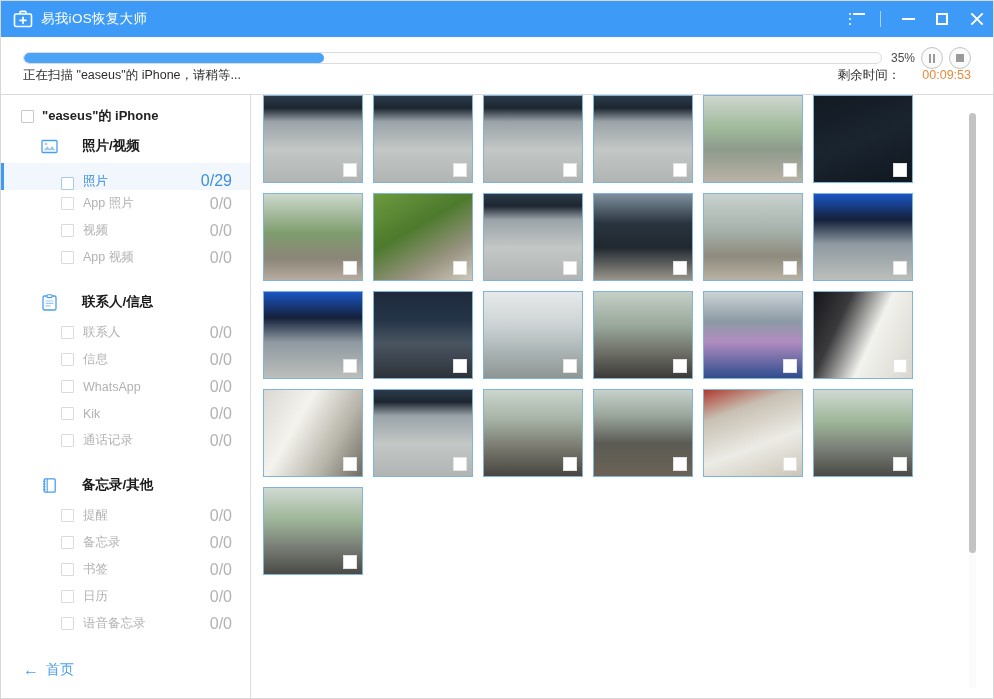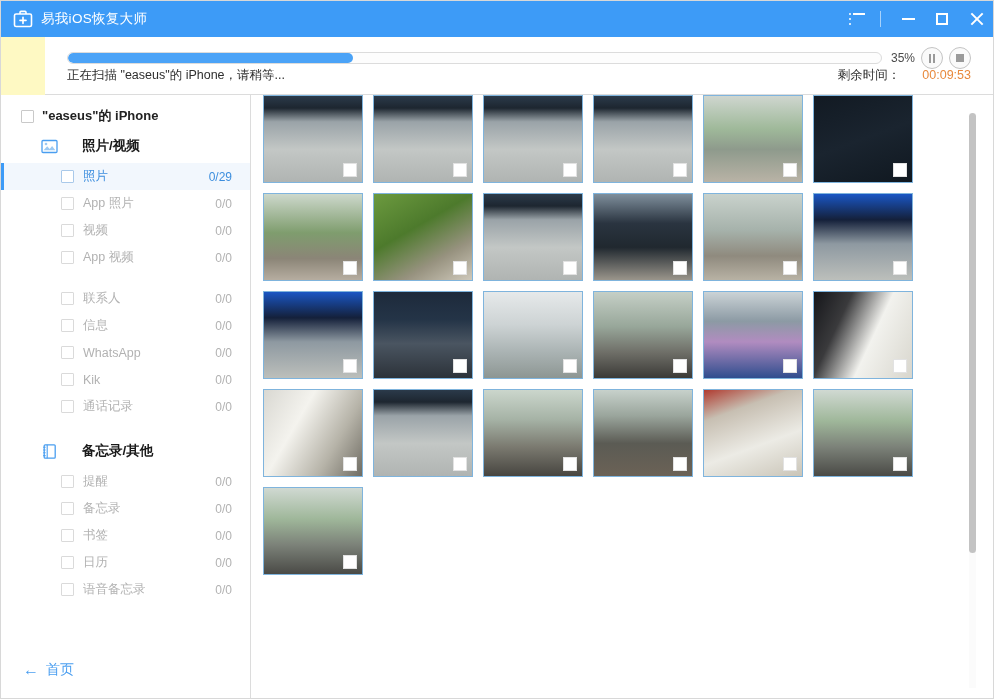--- a/index.html
+++ b/index.html
@@ -3,21 +3,21 @@
 <meta charset="utf-8">
 <style>
   * { box-sizing: border-box; margin: 0; padding: 0; }
   html, body {
     width: 994px; height: 699px;
     font-family: "Liberation Sans", "DejaVu Sans", sans-serif;
     background: #ffffff; overflow: hidden;
   }
   .app {
     position: relative; width: 994px; height: 699px;
-    background: #fef9c3; border: 1px solid #d8d8d8;
+    background: #000000; border: 1px solid #d8d8d8;
     display: flex; flex-direction: column;
   }
 
   
   .titlebar {
     height: 36px; background: #3d9bf7; flex: 0 0 36px;
     display: flex; align-items: center; padding: 0 0 0 12px;
     color: #fff; user-select: none;
   }
   .titlebar .app-icon { width: 20px; height: 20px; margin-right: 8px; flex: 0 0 20px; }
@@ -46,21 +46,21 @@
   .win-close { position: relative; width: 14px; height: 14px; }
   .win-close::before, .win-close::after {
     content: ""; position: absolute; left: 0; top: 6px; width: 16px; height: 2px; background: #fff;
   }
   .win-close::before { transform: rotate(45deg); }
   .win-close::after  { transform: rotate(-45deg); }
 
   
   .progress-strip {
     flex: 0 0 58px; background: #fff; border-bottom: 1px solid #dcdcdc;
-    position: relative; padding: 15px; margin-left: 44px;
+    position: relative; padding: 15px;
   }
   .progress-row {
     position: absolute; left: 22px; right: 22px; top: 10px;
     display: flex; align-items: center;
   }
   .progress-track {
     flex: 1 1 auto; height: 12px; background: #fdfdfd;
     border: 1px solid #dcdcdc; border-radius: 7px; overflow: hidden;
   }
   .progress-fill {
@@ -111,22 +111,22 @@
   .group {
     display: flex; align-items: center; height: 34px; padding-left: 40px; gap: 24px;
   }
   .group .label { font-size: 13.5px; color: #1a1a1a; font-weight: bold; }
   .gicon { width: 17px; height: 17px; flex: 0 0 17px; }
   .leaf {
     display: flex; align-items: center; height: 27px; padding-left: 60px;
     padding-right: 18px; gap: 9px; position: relative;
   }
   .leaf .label { font-size: 12.5px; color: #b2b2b2; }
-  .leaf .count { margin-left: auto; font-size: 12px; color: #b2b2b2; }
-  .leaf.selected { background: #f2f7fd; }
+  .leaf .count { margin-left: auto; font-size: 16px; color: #b2b2b2; }
+  .leaf.selected { background: #f2f7fd; align-items: flex-end; }
   .leaf.selected::before {
     content: ""; position: absolute; left: 0; top: 0; bottom: 0;
     width: 3px; background: #3d9bf7;
   }
   .leaf.selected .label, .leaf.selected .count { color: #3d8ede; }
   .leaf.selected .chk { border-color: #a9c9ea; }
   .group-gap { height: 14px; }
 
   .home-link {
     flex: 0 0 56px; display: flex; align-items: center; padding-left: 22px;
@@ -287,20 +287,28 @@
             <span class="chk dim"></span>
             <span class="label">视频</span>
             <span class="count">0/0</span>
           </div>
           <div class="leaf">
             <span class="chk dim"></span>
             <span class="label">App 视频</span>
             <span class="count">0/0</span>
           </div>
           <div class="group-gap"></div>
+          <div class="group">
+            <span class="gicon"><svg viewBox="0 0 17 17" width="17" height="17">
+                <rect x="2" y="2" width="13" height="14" rx="1.4" fill="none" stroke="#4a9ef0" stroke-width="1.3"></rect>
+                <rect x="6" y="0.8" width="5" height="2.8" rx="1" fill="#fff" stroke="#4a9ef0" stroke-width="1.1"></rect>
+                <path d="M4.6 7h7.8M4.6 9.4h7.8M4.6 11.8h5" stroke="#9cc9f2" stroke-width="1.2"></path>
+              </svg></span>
+            <span class="label">联系人/信息</span>
+          </div>
           <div class="leaf">
             <span class="chk dim"></span>
             <span class="label">联系人</span>
             <span class="count">0/0</span>
           </div>
           <div class="leaf">
             <span class="chk dim"></span>
             <span class="label">信息</span>
             <span class="count">0/0</span>
           </div>

